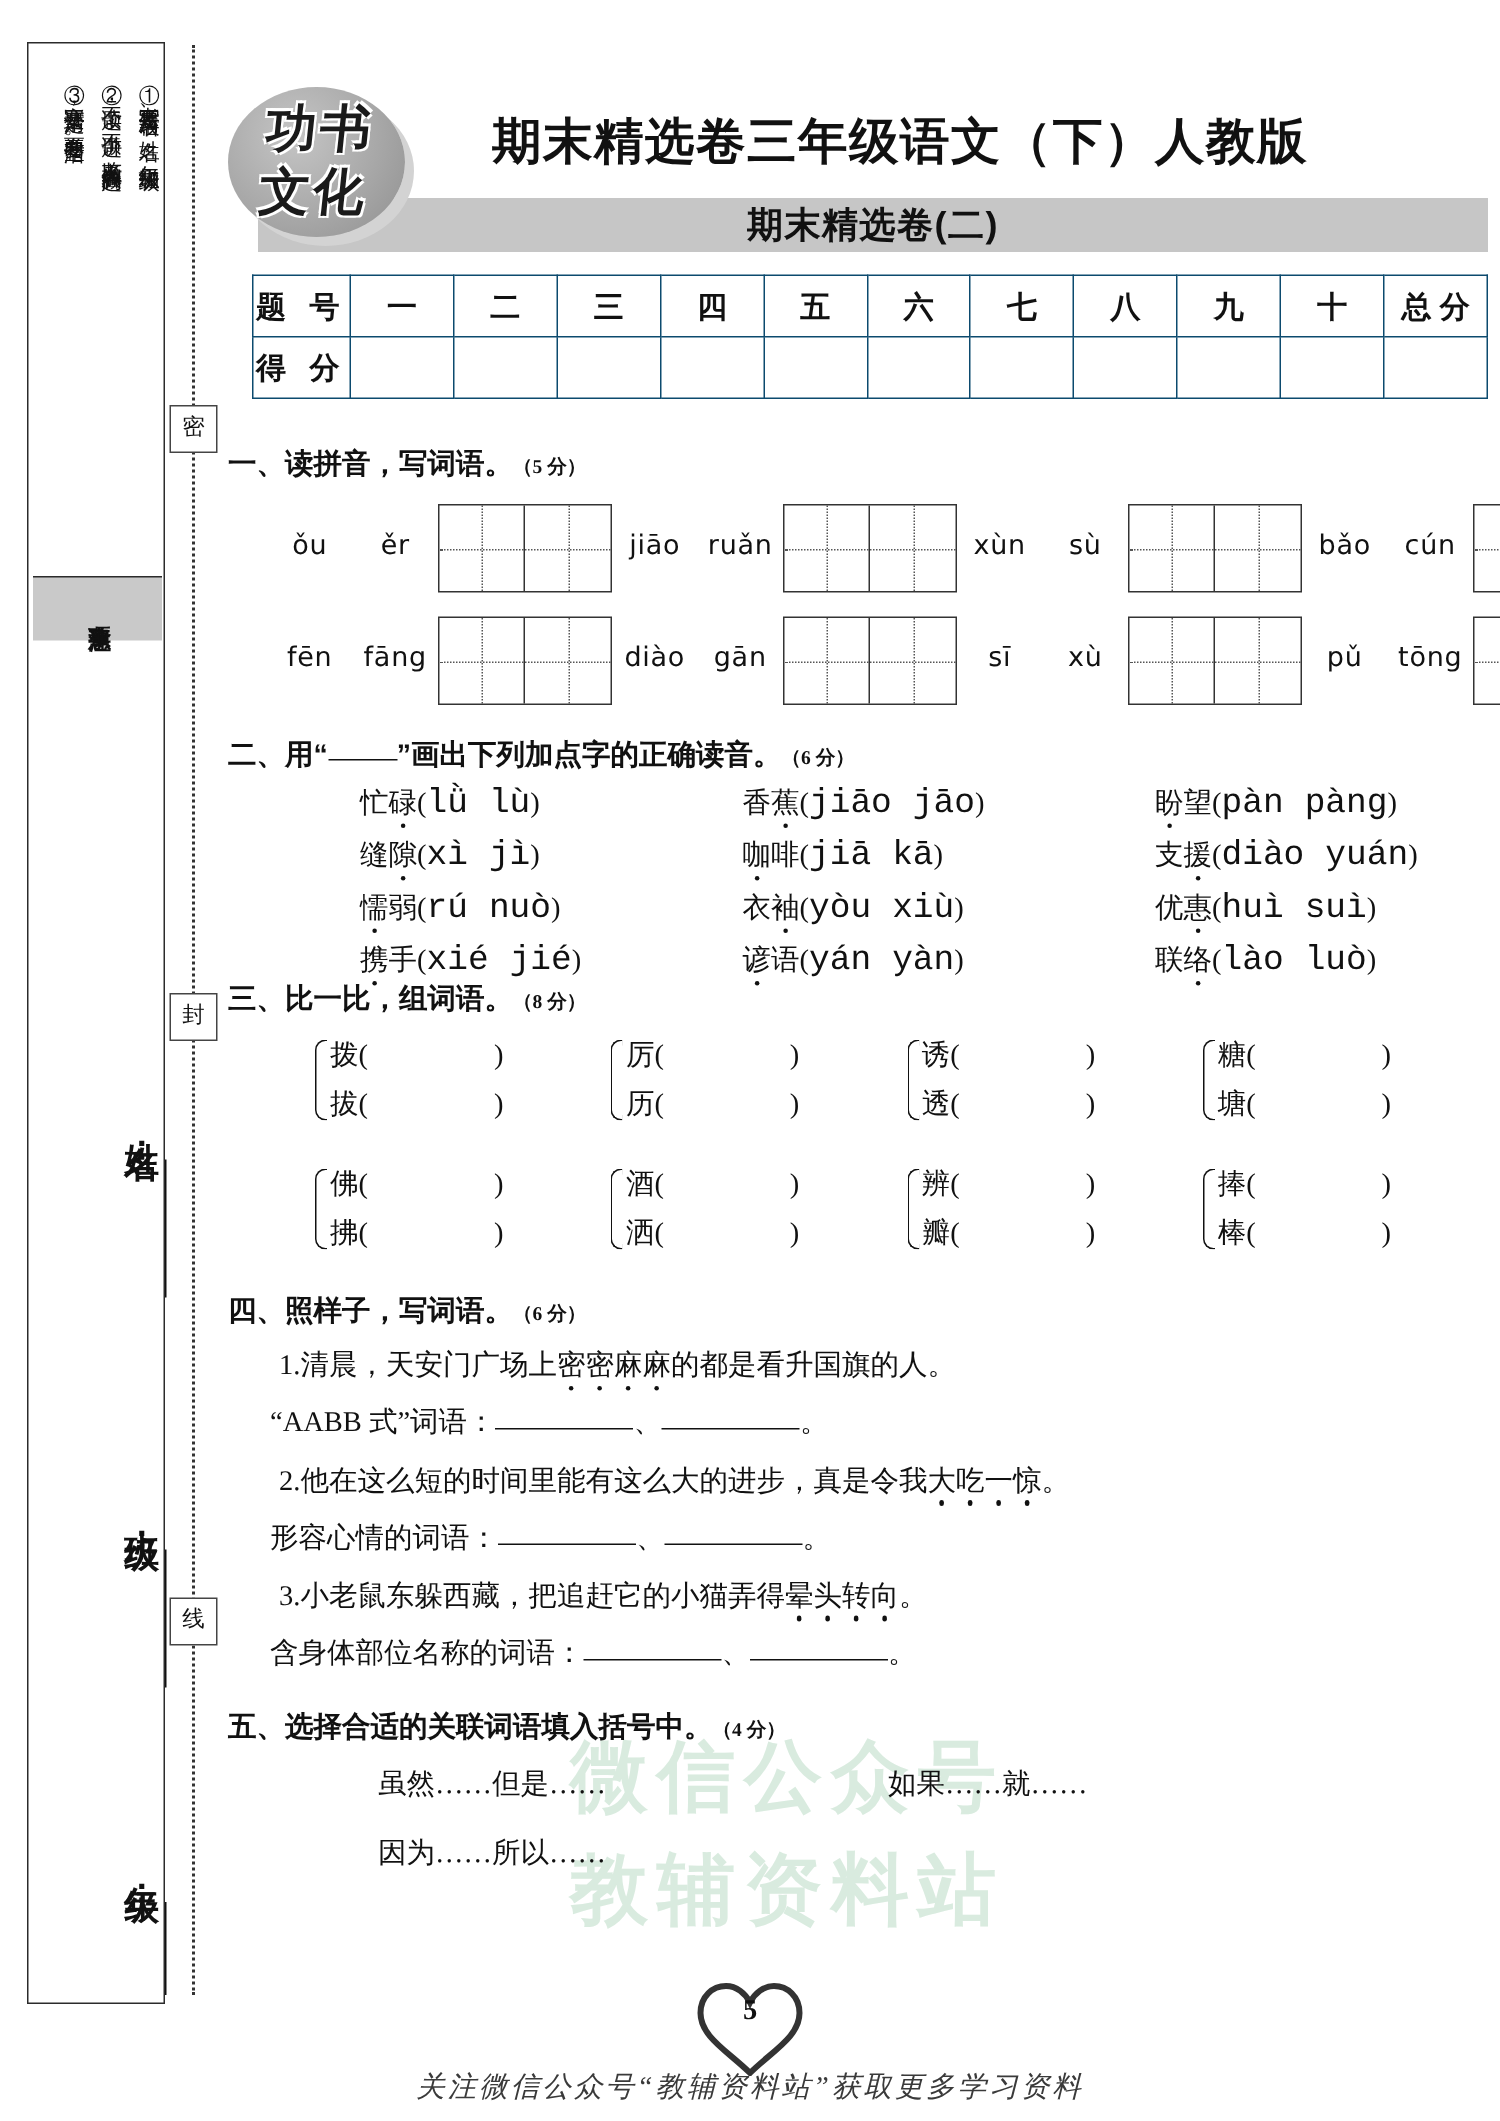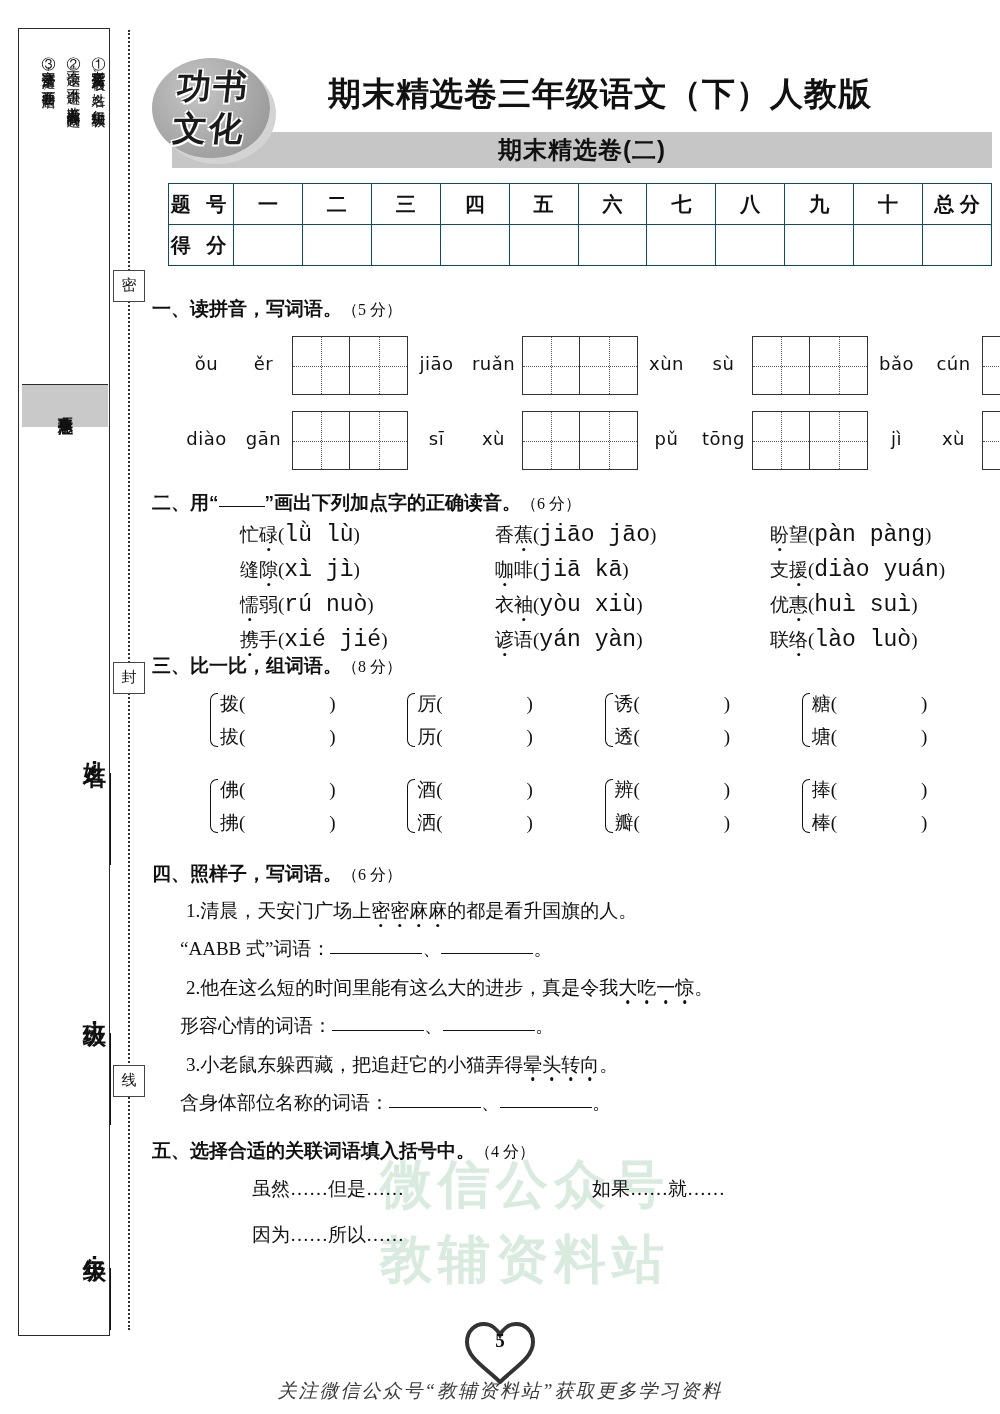--- a/index.html
+++ b/index.html
@@ -127,21 +127,21 @@
   }
   .score-table td.hd{width:62px;letter-spacing:5px;}
 
   
   .content{position:absolute;left:152px;top:296px;width:845px;z-index:2;}
   .sec-title{
     font-size:19px;font-weight:bold;margin:0 0 4px 0;
     font-family:"Liberation Sans","DejaVu Sans",sans-serif;
     letter-spacing:0px;
   }
-  .sec-title .pts{font-weight:normal;font-size:16px;
+  .sec-title .pts{font-weight:bold;font-size:13px;
     font-family:"Liberation Serif","DejaVu Serif",serif;}
   .blank-ul{display:inline-block;width:46px;border-bottom:1.5px solid #111;
     vertical-align:2px;}
 
   
   .pyrow{display:flex;justify-content:space-between;padding:0 22px 0 26px;box-sizing:border-box;}
   .pygroup{display:flex;flex-direction:row;align-items:center;}
   .pylabel{
     display:flex;font-size:18px;margin-bottom:5px;
     font-family:"DejaVu Sans",sans-serif;letter-spacing:0.5px;
@@ -355,20 +355,30 @@
         <div class="pygrid">
             <div class="cell"></div>
             <div class="cell"></div>
           </div>
       </div>
     </div>
 
     <div class="pyrow" style="margin-top:16px">
       <div class="pygroup">
         <div class="pylabel">
+          <span style="width:57px">fēn</span>
+            <span style="width:57px">fāng</span>
+        </div>
+        <div class="pygrid">
+            <div class="cell"></div>
+            <div class="cell"></div>
+          </div>
+      </div>
+      <div class="pygroup">
+        <div class="pylabel">
           <span style="width:57px">diào</span>
             <span style="width:57px">gān</span>
         </div>
         <div class="pygrid">
             <div class="cell"></div>
             <div class="cell"></div>
           </div>
       </div>
       <div class="pygroup">
         <div class="pylabel">

